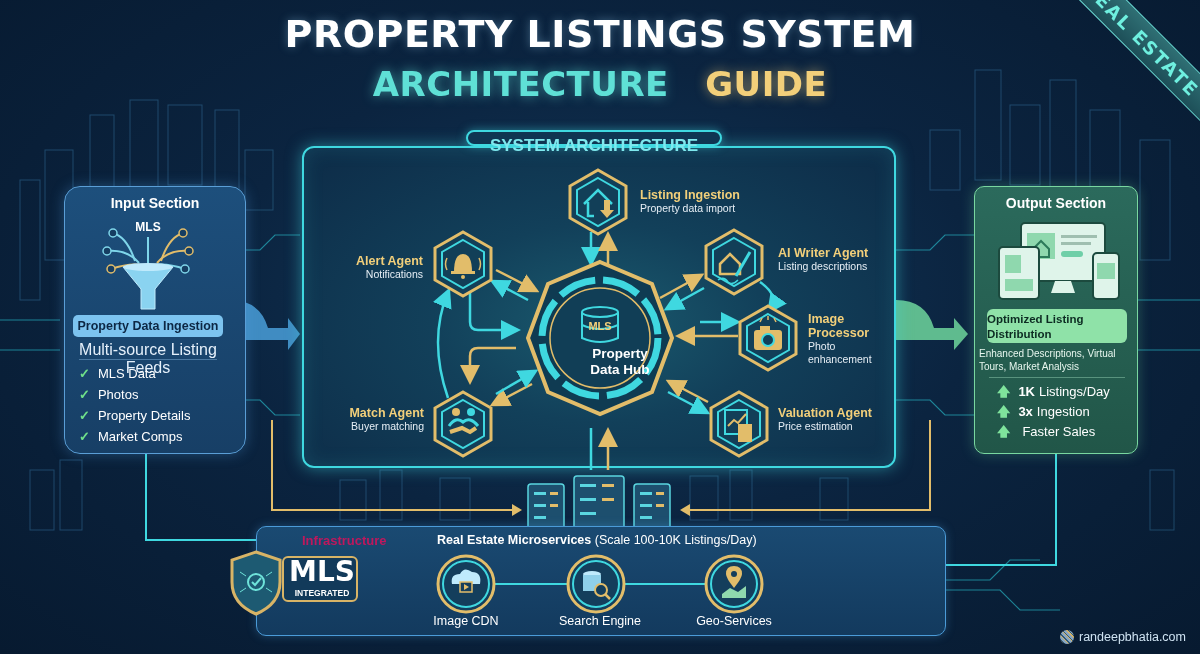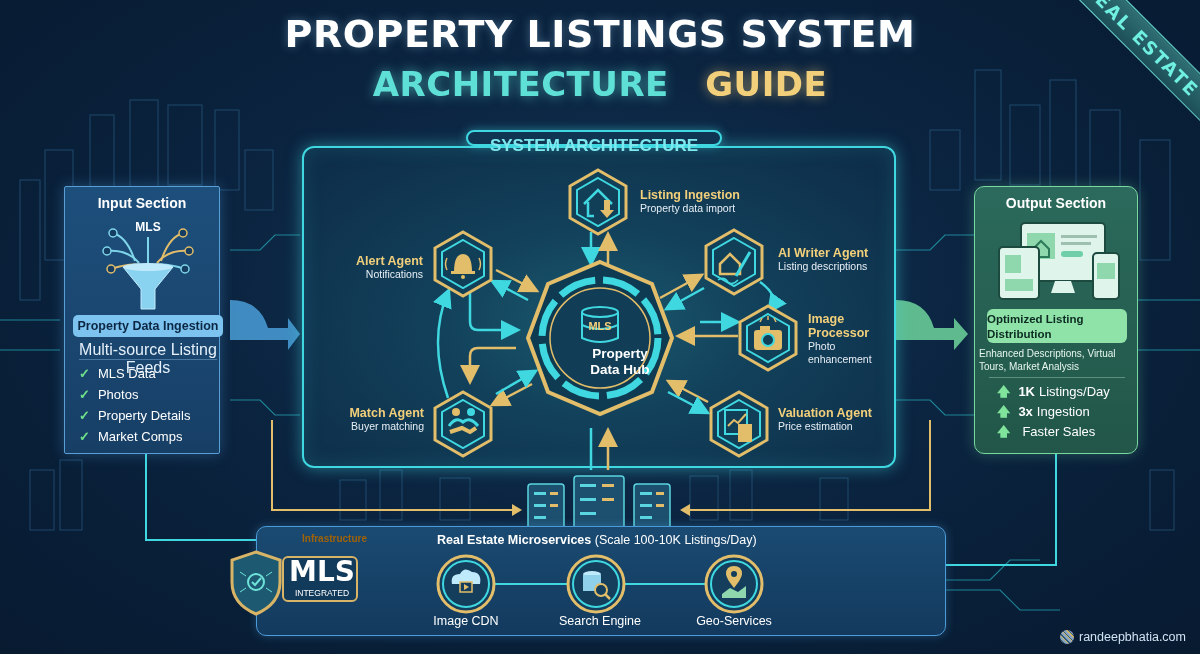--- a/index.html
+++ b/index.html
@@ -27,22 +27,22 @@
     position: absolute; right: -52px; top: 22px; width: 220px; height: 34px;
     background: linear-gradient(180deg, #2f6f74, #1d4f58);
     border-top: 1px solid #6fe3da; border-bottom: 1px solid #6fe3da;
     transform: rotate(45deg);
     text-align: center; line-height: 34px; font-weight: bold; font-size: 18px;
     color: #6ff0e0; letter-spacing: 2px; font-family: "DejaVu Sans", sans-serif;
   }
 
   
   .input-card {
-    position: absolute; left: 64px; top: 186px; width: 156px; height: 268px;
-    border-radius: 2px; border: 1.5px solid #5a9ed6;
+    position: absolute; left: 64px; top: 186px; width: 182px; height: 268px;
+    border-radius: 16px; border: 1.5px solid #5a9ed6;
     background: linear-gradient(180deg, #1d4f7c 0%, #173f66 100%);
     box-shadow: 0 0 14px rgba(80,160,230,0.35);
   }
   .card-title { text-align: center; font-weight: bold; font-size: 14px; margin-top: 8px; color: #fff; }
   .in-pill {
     position: absolute; left: 8px; top: 128px; width: 150px; height: 22px; border-radius: 5px;
     background: #7cc3ef; color: #0c2744; font-weight: bold; font-size: 12.5px; text-align: center; line-height: 22px;
   }
   .in-sub { position: absolute; left: 0; width: 166px; top: 154px; text-align: center; font-size: 16px; color: #e5f0fb; }
   .in-sep { position: absolute; left: 14px; width: 138px; top: 172px; height: 1px; background: rgba(150,200,240,0.4); }
@@ -90,31 +90,31 @@
   .hub-label { position: absolute; left: 560px; top: 346px; width: 120px; text-align: center; font-weight: bold; font-size: 13.5px; color: #fff; line-height: 16px; }
   .hub-mls { position: absolute; left: 578px; top: 320px; width: 44px; text-align: center; font-weight: bold; font-size: 11px; color: #f2cf7a; }
 
   
   .infra-box {
     position: absolute; left: 256px; top: 526px; width: 690px; height: 110px;
     border: 1.5px solid #4b9bd8; border-radius: 10px;
     background: linear-gradient(180deg, #1a4a72 0%, #133a5e 100%);
     box-shadow: 0 0 10px rgba(75,155,216,0.35);
   }
-  .infra-title { position: absolute; left: 302px; top: 533px; font-weight: bold; font-size: 10px; color: #a16207; }
+  .infra-title { position: absolute; left: 302px; top: 533px; font-weight: bold; font-size: 13px; color: #be185d; }
   .micro-title { position: absolute; left: 437px; top: 533px; font-size: 12.5px; color: #fff; white-space: nowrap; }
   .micro-title b { font-weight: bold; }
   .svc-label { position: absolute; width: 120px; text-align: center; font-size: 12.5px; color: #fff; top: 614px; }
 
   .mls-badge {
     position: absolute; left: 282px; top: 556px; width: 76px; height: 46px;
     border: 2px solid #d8b466; border-radius: 6px; background: #123a5a;
   }
   .mls-big { position: absolute; left: 288px; top: 555px; width: 68px; text-align: center; font-weight: bold; font-size: 28px; color: #fff; font-family: "DejaVu Sans", sans-serif; }
-  .mls-small { position: absolute; left: 288px; top: 588px; width: 68px; text-align: center; font-weight: normal; font-size: 8.5px; color: #fff; }
+  .mls-small { position: absolute; left: 288px; top: 588px; width: 68px; text-align: center; font-weight: bold; font-size: 8.5px; color: #fff; }
 
   .footer { position: absolute; right: 14px; top: 630px; font-size: 12.5px; color: #cfe3f2; display: flex; align-items: center; padding-left: 28px; }
   .footer .globe { width: 14px; height: 14px; border-radius: 50%; margin-right: 5px;
     background: repeating-linear-gradient(45deg, #8aa7c0 0 2px, #d8b466 2px 3px, #2d5b80 3px 4px); }
 </style>
 </head>
 <body>
 
 <svg class="skyline" viewBox="0 0 1200 654">
   <g stroke="#2a5f86" stroke-width="1" fill="none" opacity="0.65">

